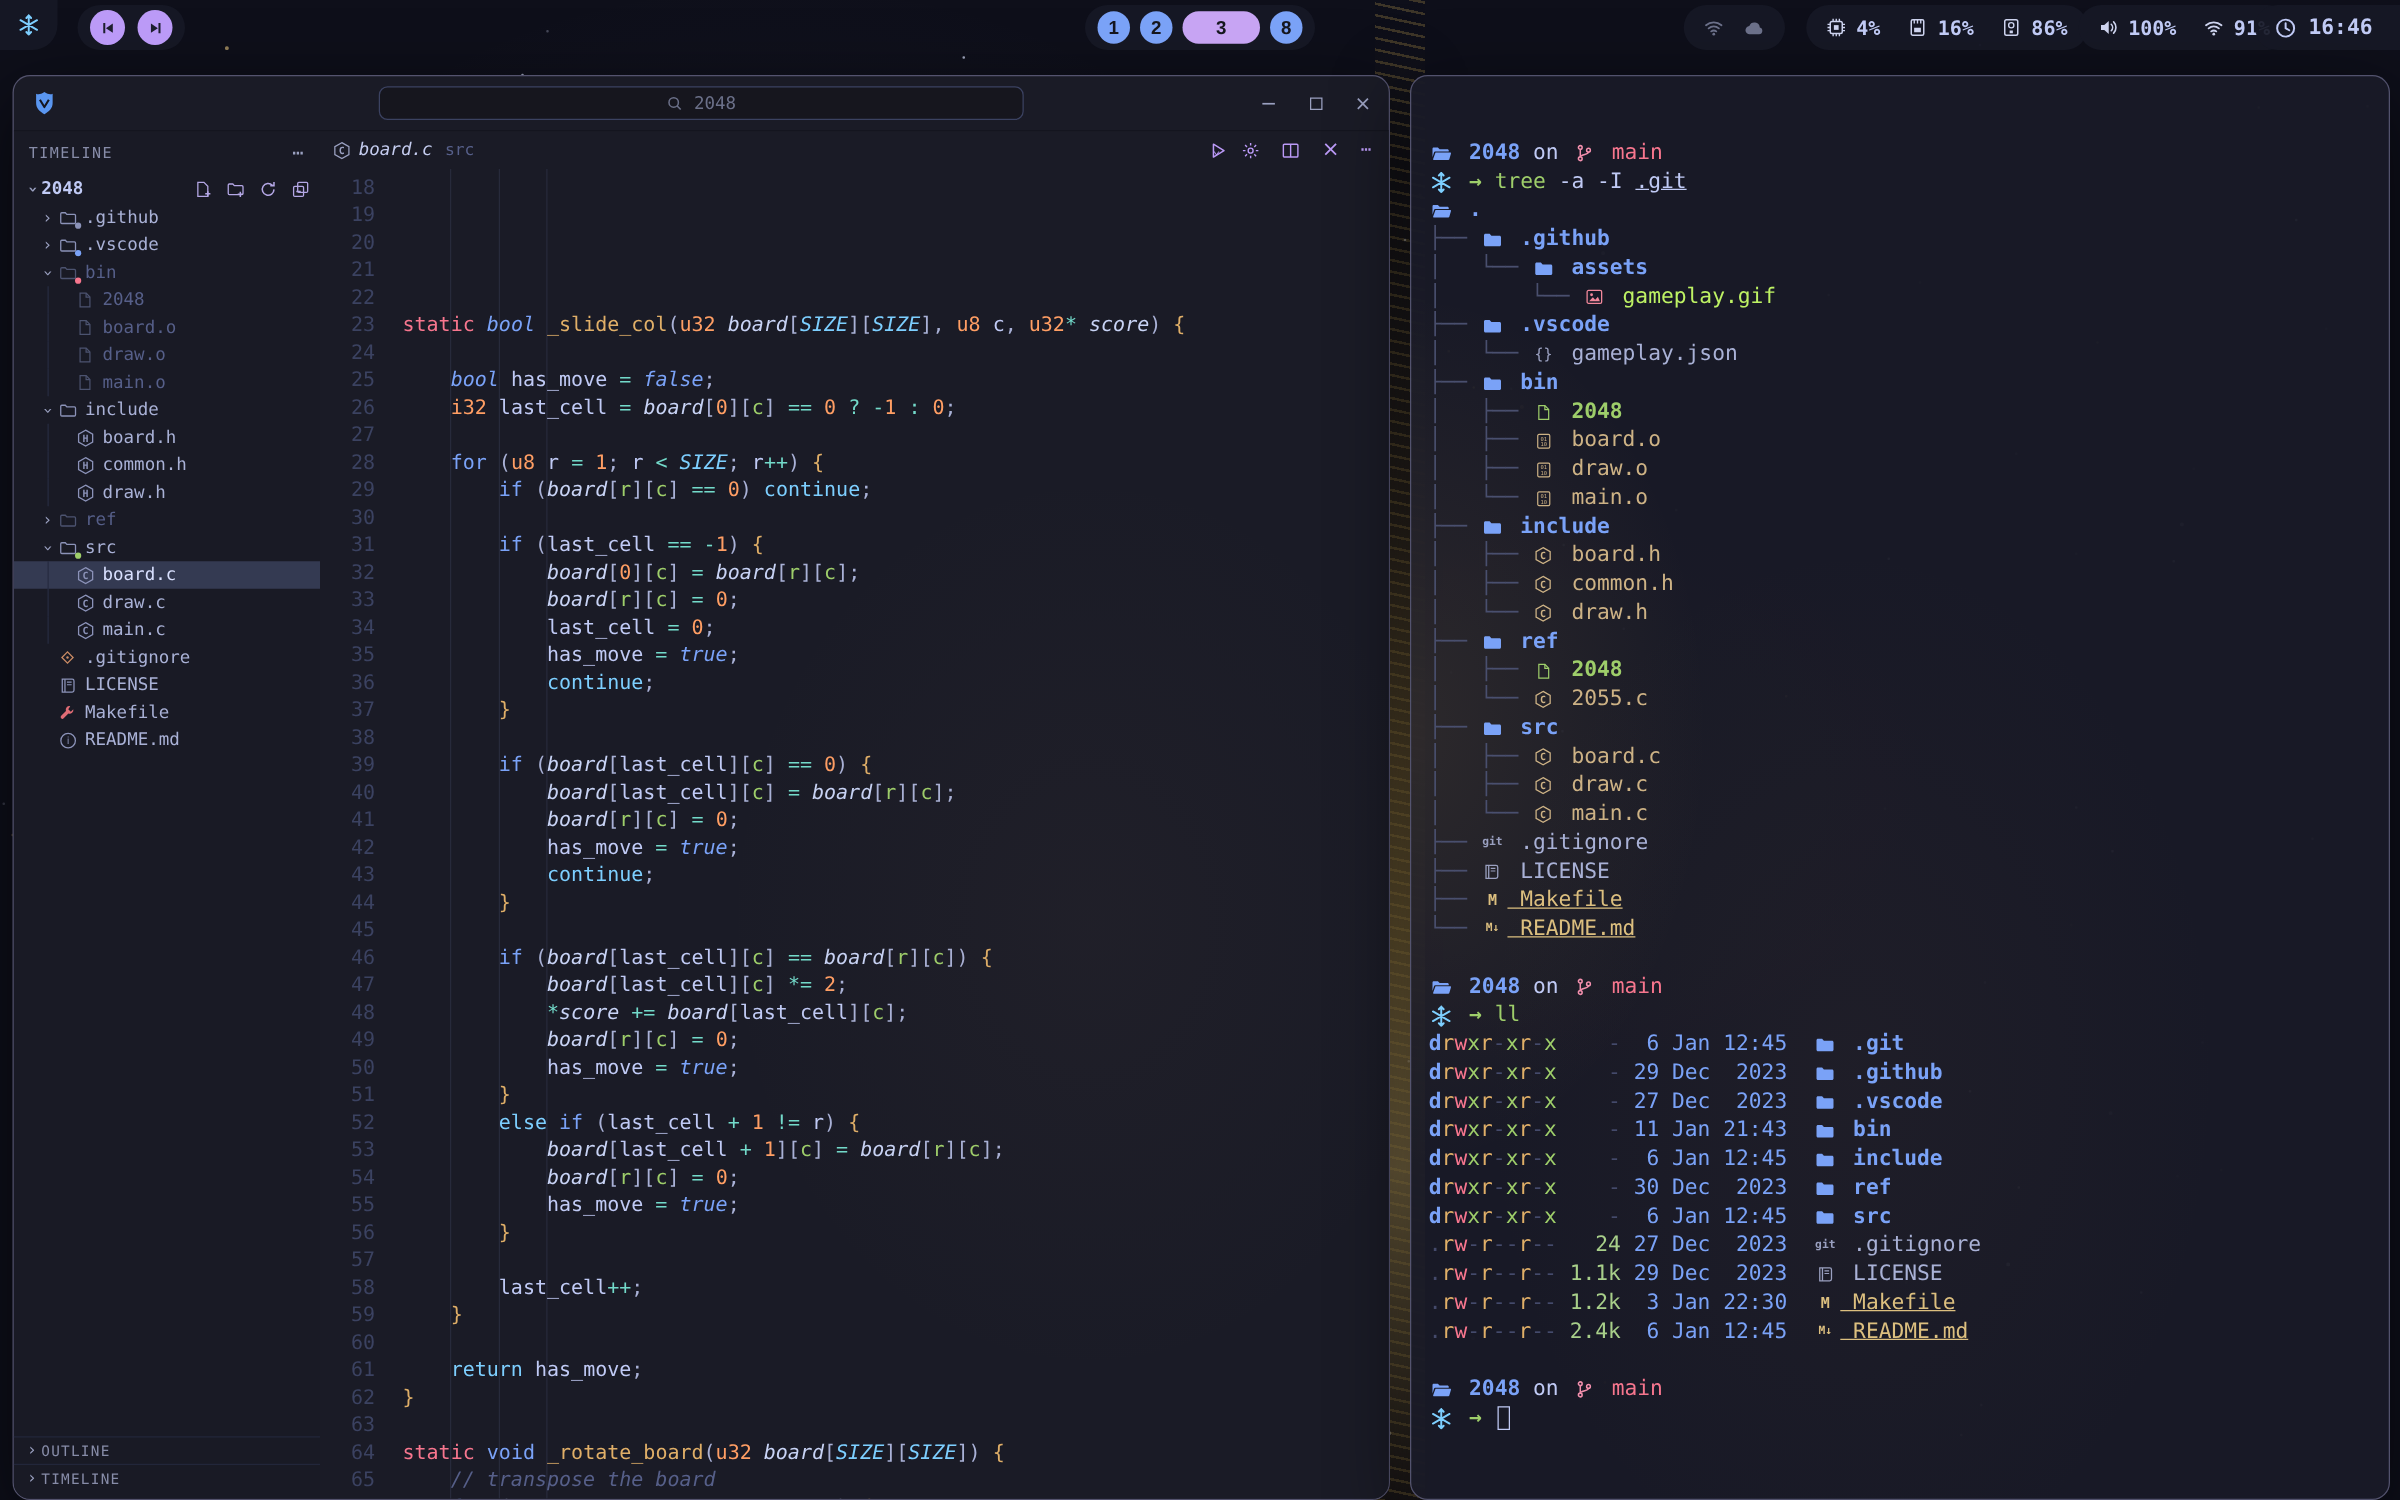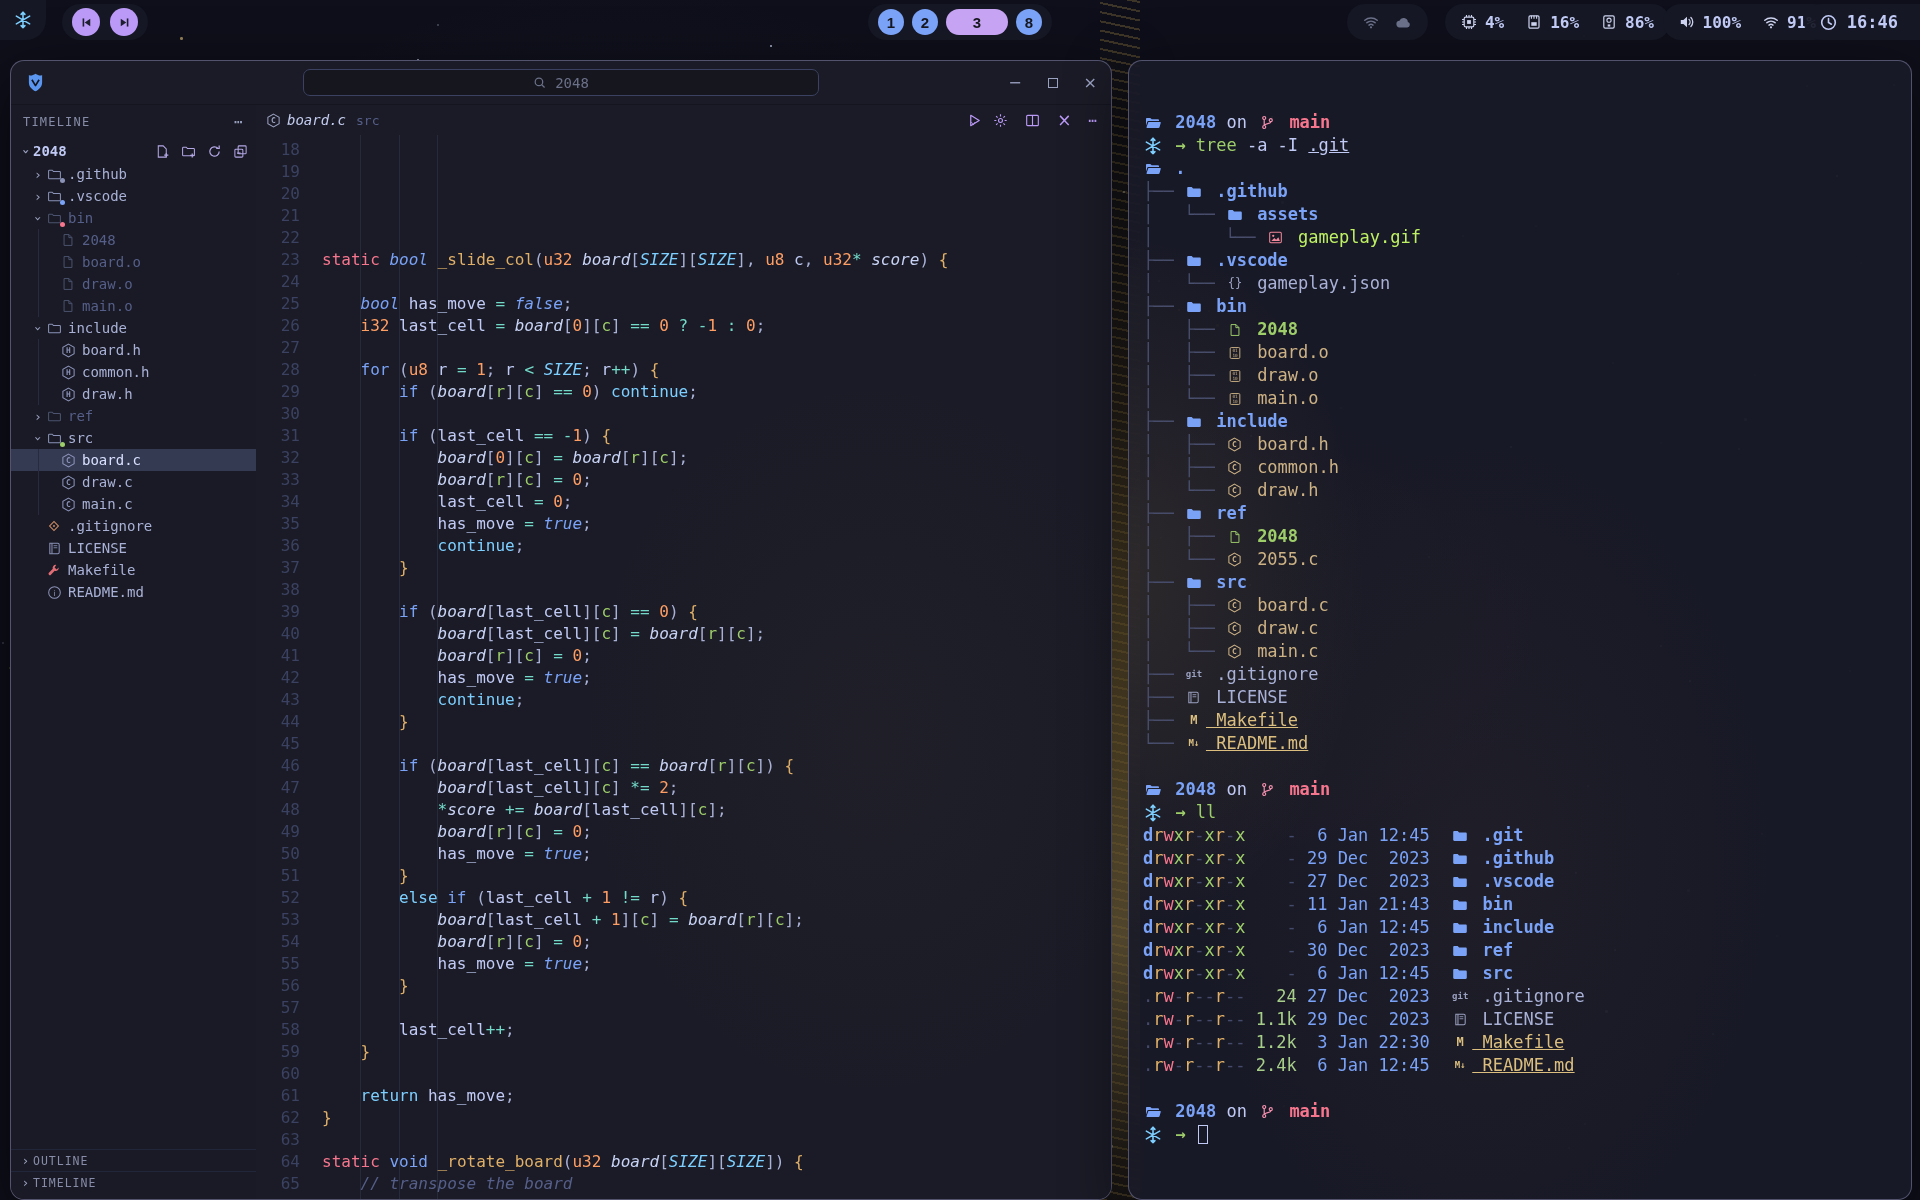--- a/index.html
+++ b/index.html
@@ -100,21 +100,21 @@
   
   .termbody{padding:50px 0 0 14px;font-family:"DejaVu Sans Mono",monospace;font-size:17px;line-height:23px;position:relative;z-index:1}
   .tline{height:23px;white-space:pre;display:flex;align-items:center}
   .tline .ico{display:inline-flex;width:20px;justify-content:center;margin-right:2px;flex:none}
   .t-pre{color:#494f6e}
   .t-dir{color:var(--blue);font-weight:bold} .t-exec{color:var(--green);font-weight:bold}
   .t-src{color:var(--tan)} .t-obj{color:var(--tan)} .t-media{color:#bef264}
   .t-plain{color:var(--sub)} .t-build{color:var(--tanu);text-decoration:underline}
   .t-fg{color:var(--fg)} .t-underline{text-decoration:underline}
   .t-green{color:var(--green)} .t-greenb{color:var(--green);font-weight:bold}
-  .t-blueb{color:var(--blue);font-weight:bold} .t-pinkb{color:var(--red);font-weight:bold}
+  .t-blueb{color:var(--blue);font-weight:bold} .t-pinkb{color:var(--red);font-weight:normal}
   .t-date{color:var(--blue)} .t-size{color:#a8cf8a}
   .p-d{color:var(--blue);font-weight:bold} .p-r{color:var(--yellow)} .p-w{color:var(--red)}
   .p-x{color:var(--green)} .p-n{color:#444a6b}
   .cursorblk{display:inline-block;width:10px;height:19px;border:1.4px solid #c0caf5;margin-left:2px}
   .ti{font-size:9px;font-weight:bold;letter-spacing:0;font-family:"DejaVu Sans Mono",monospace}
 </style>
 </head>
 <body>
 
 <div class="stars" id="stars">

